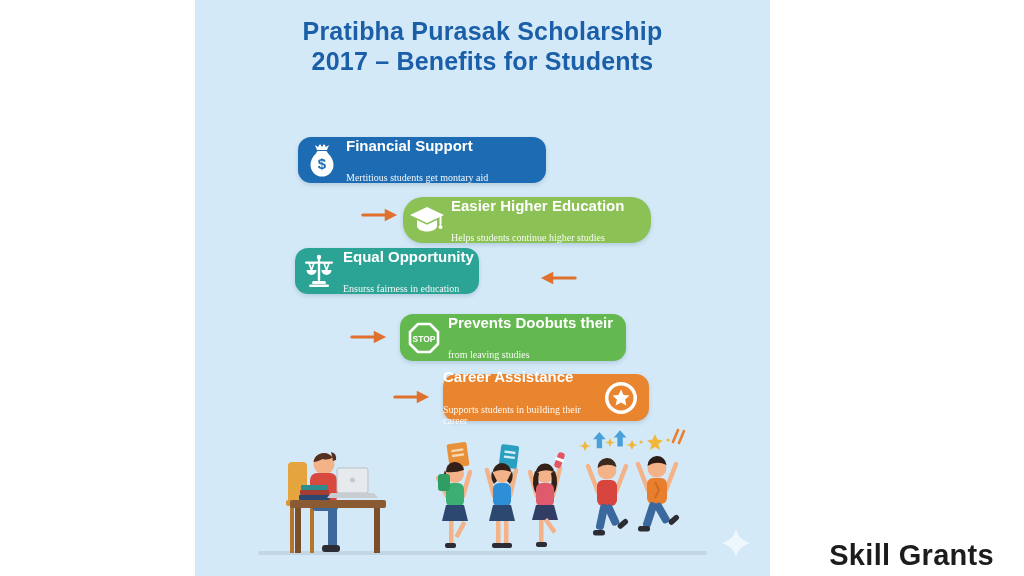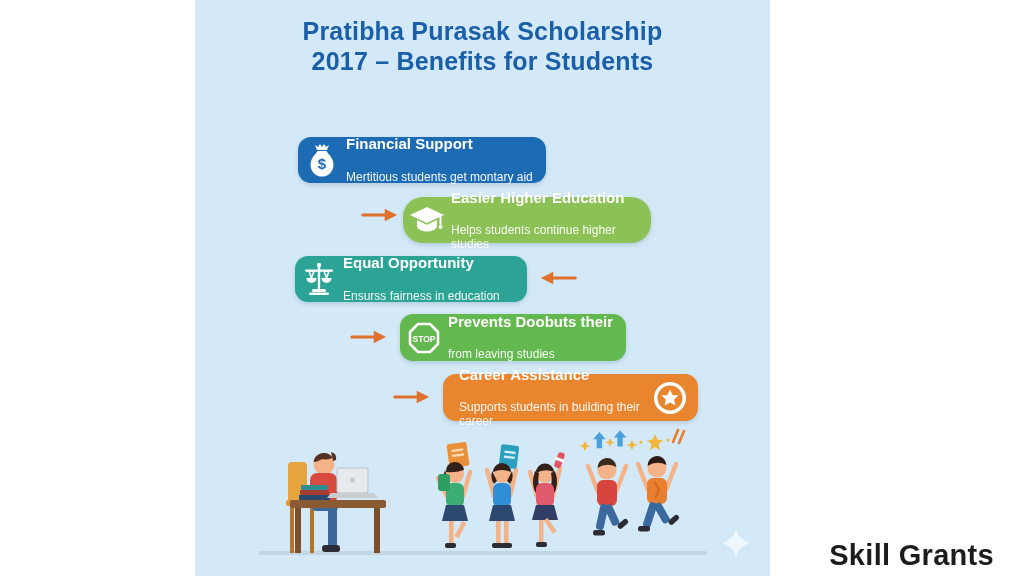--- a/index.html
+++ b/index.html
@@ -21,26 +21,26 @@
   .ribbon .tail.right { right:-14px; clip-path:polygon(0 0,100% 0,62% 50%,100% 100%,0 100%); }
   .ribbon .band { position:absolute; inset:0; background:#1a68ad; display:flex; align-items:center;
                   justify-content:center; color:#eaf3fb; font-size:12.5px; letter-spacing:.2px; }
 
   
   .card { position:absolute; height:46px; border-radius:13px; display:flex; align-items:center;
           color:#fff; box-shadow:0 2px 4px rgba(30,70,110,.18); }
   .card .icon { width:48px; display:flex; align-items:center; justify-content:center; flex:0 0 48px; }
   .card .txt { display:flex; flex-direction:column; justify-content:flex-start; line-height:1.15; }
   .card .t { font-weight:700; font-size:15px; }
-  .card .s { font-size:12px; opacity:.95; margin-top:18px; }
+  .card .s { font-size:10px; opacity:.95; margin-top:18px;font-family:Liberation Serif, serif; }
   .card1 { left:103px; top:137px; width:248px; }
   .card2 { left:208px; top:197px; width:248px;border-radius:20px; }
-  .card3 { left:100px; top:256px; width:232px; }
+  .card3 { left:100px; top:248px; width:184px; }
   .card4 { left:205px; top:314px; width:226px; height:47px; }
-  .card5 { left:248px; top:374px; width:255px; height:47px; padding-left:16px; }
+  .card5 { left:248px; top:374px; width:206px; height:47px; }
   .card5 .badge { margin-left:auto; margin-right:10px; display:flex; }
 
   
   .flow { position:absolute; width:38px; height:16px; }
   .flow svg { display:block; width:100%; height:100%; }
   .fa2 { left:166px; top:207px; }
   .fa3 { left:344px; top:270px; transform:scaleX(-1); }
   .fa4 { left:155px; top:329px; }
   .fa5 { left:198px; top:389px; }
 

